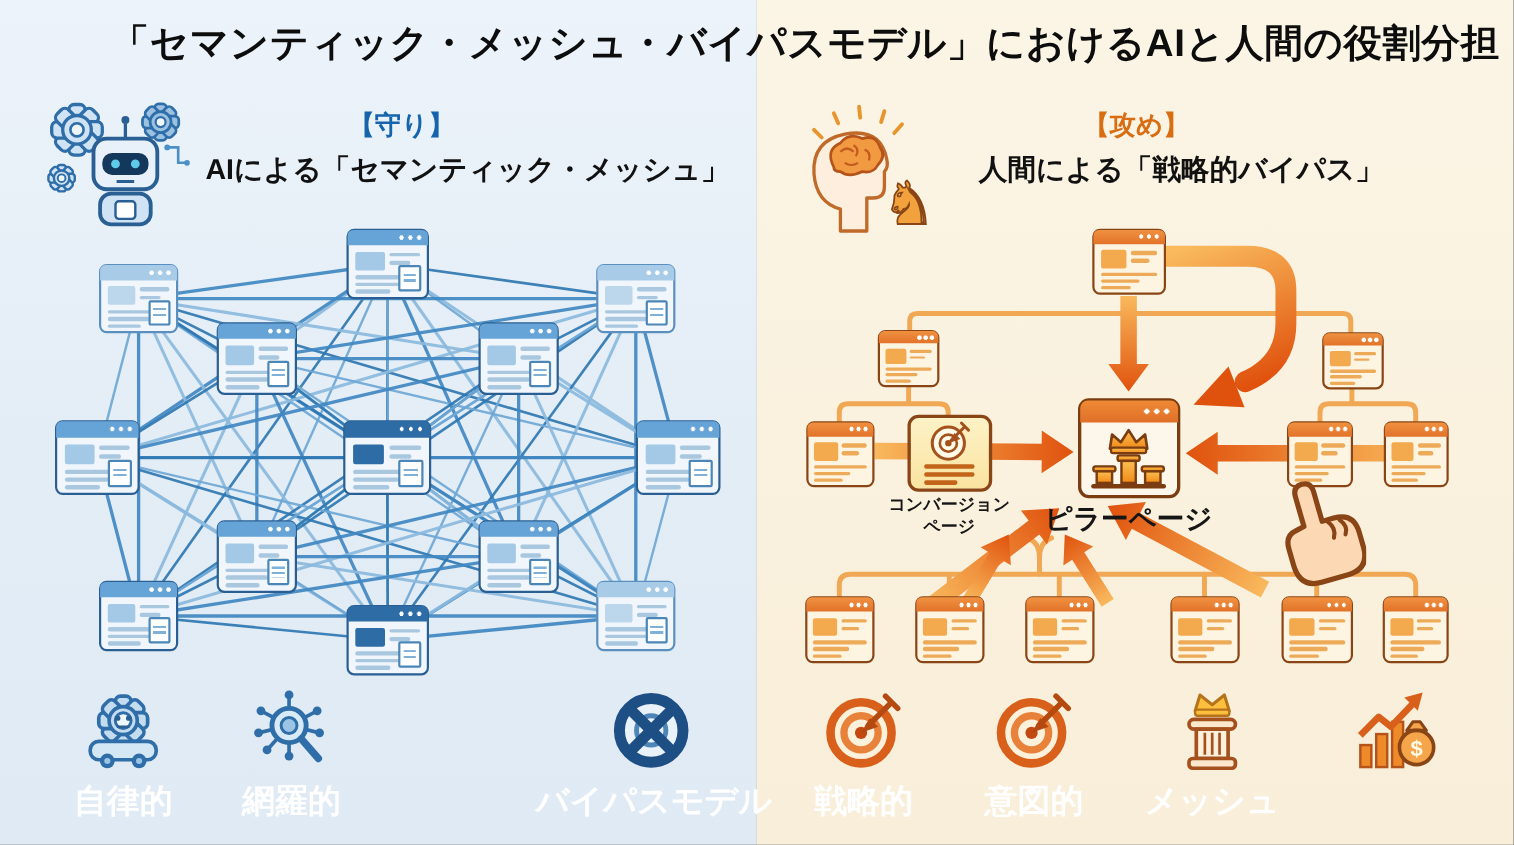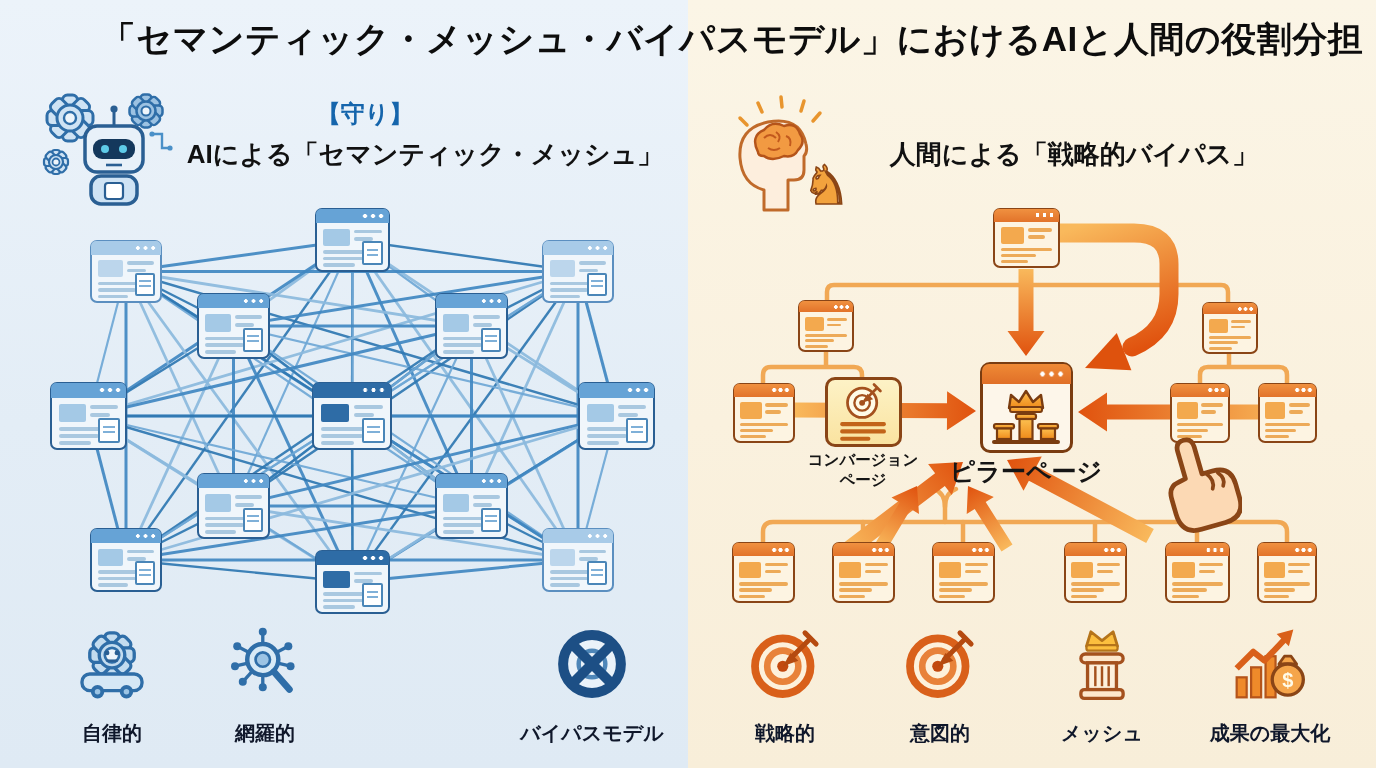--- a/index.html
+++ b/index.html
@@ -41,21 +41,21 @@
   .pillar .p-hd{position:absolute;left:-1px;right:-1px;top:-1px;height:20px;
         background:linear-gradient(#ef8a35,#e06f28);border-radius:7px 7px 0 0;}
   .pillar .p-hd::after{content:"";position:absolute;right:7%;top:50%;width:30%;height:5px;transform:translateY(-50%);
         background:radial-gradient(circle closest-side,#fff 92%,transparent) 0 0/33.4% 100% repeat-x;}
   .diagram-label{position:absolute;transform:translateX(-50%);z-index:3;text-align:center;
         color:#151515;font-weight:800;white-space:nowrap;}
   .hand{position:absolute;left:1146px;top:436px;width:96px;height:100px;z-index:4;}
   
   .feature{position:absolute;width:210px;top:624px;z-index:5;text-align:center;}
   .feature .f-icon{display:block;width:80px;height:80px;margin:0 auto;}
-  .feature .f-label{display:block;margin-top:16px;font-size:20px;font-weight:800;color:#0f172a;white-space:nowrap;}
+  .feature .f-label{display:block;margin-top:4px;font-size:30px;font-weight:800;color:#ffffff;white-space:nowrap;}
 </style>
 </head>
 <body>
 
 <div class="stage">
   <div class="panel left"></div>
   <div class="panel right"></div>
 
   <div class="title">「セマンティック・メッシュ・バイパスモデル」におけるAIと人間の役割分担</div>
 
@@ -100,20 +100,21 @@
           <line x1="52" y1="13" x2="56" y2="22"></line>
      <line x1="75" y1="7" x2="76" y2="17"></line>
           <line x1="98" y1="11" x2="95" y2="21"></line>
      <line x1="114" y1="23" x2="107" y2="31"></line>
         </g>
    <path d="M58,120 L58,100 Q36,94 34,68 Q32,38 62,32 Q94,26 100,54 Q102,62 98,66 L98,80 Q98,90 88,90 L82,90 L82,120 Z" fill="#fdeedd" stroke="#c06a2a" stroke-width="3" stroke-linejoin="round"></path>
    <path d="M52,62 Q44,46 58,40 Q66,30 78,36 Q90,32 94,44 Q100,52 92,60 Q88,68 78,66 Q66,72 58,66 Q52,66 52,62 Z" fill="#f29a42" stroke="#b5541a" stroke-width="2.5"></path>
    <path d="M58,48 q6,-6 12,0 M70,42 q6,4 2,10 M80,46 q6,2 4,10 M62,58 q6,4 12,0" fill="none" stroke="#c2591d" stroke-width="2"></path>
    <text x="96" y="114" font-size="54" fill="#f2a23d" stroke="#8a4516" stroke-width="1.6" font-family="'DejaVu Sans',sans-serif">♞</text>
       </svg></span>
+  <div class="tag" style="left: 1033px; top: 98px; color: rgb(217, 109, 18);">【攻め】</div>
   <div class="sub" style="left:1074px;top:137px">人間による「戦略的バイパス」</div>
 
   <svg class="layer" id="mesh-svg">
       <line x1="352.5" y1="240" x2="126" y2="271.5" stroke="#4188c2" stroke-width="3" opacity="0.92"></line>
       <line x1="352.5" y1="240" x2="578" y2="271.5" stroke="#2f78b2" stroke-width="2.4" opacity="0.92"></line>
       <line x1="352.5" y1="240" x2="233.5" y2="326" stroke="#8cbade" stroke-width="2.8" opacity="0.92"></line>
       <line x1="352.5" y1="240" x2="471.5" y2="326" stroke="#6fa8d6" stroke-width="2.2" opacity="0.92"></line>
       <line x1="352.5" y1="240" x2="88.5" y2="416" stroke="#4188c2" stroke-width="3" opacity="0.92"></line>
       <line x1="352.5" y1="240" x2="352" y2="416" stroke="#2f78b2" stroke-width="2.4" opacity="0.92"></line>
       <line x1="352.5" y1="240" x2="616.5" y2="416" stroke="#8cbade" stroke-width="2.8" opacity="0.92"></line>
@@ -625,15 +626,14 @@
     <span class="f-icon"><svg viewBox="0 0 72 72" width="100%" height="100%">
    <rect x="6" y="48" width="9" height="18" fill="#ef8a2a" stroke="#b5541a" stroke-width="2"></rect>
    <rect x="19" y="39" width="9" height="27" fill="#ef8a2a" stroke="#b5541a" stroke-width="2"></rect>
    <rect x="32" y="29" width="9" height="37" fill="#ef8a2a" stroke="#b5541a" stroke-width="2"></rect>
    <polyline points="6,40 21,25 31,33 52,11" fill="none" stroke="#d9601a" stroke-width="5.5" stroke-linejoin="round"></polyline>
    <polygon points="57,5 42,9 53,20" fill="#d9601a"></polygon>
    <polygon points="44,36 60,36 55,29 49,29" fill="#f5a54a" stroke="#8a4516" stroke-width="2.5" stroke-linejoin="round"></polygon>
    <circle cx="52" cy="50" r="14" fill="#f5a54a" stroke="#8a4516" stroke-width="3"></circle>
    <text x="52" y="57" font-size="18" font-weight="bold" fill="#fffbe8" text-anchor="middle" font-family="'Liberation Sans',sans-serif">$</text>
         </svg></span>
-    <span class="f-label">成果の最大化</span>
     </div>
 </div>
 
 </body></html>

